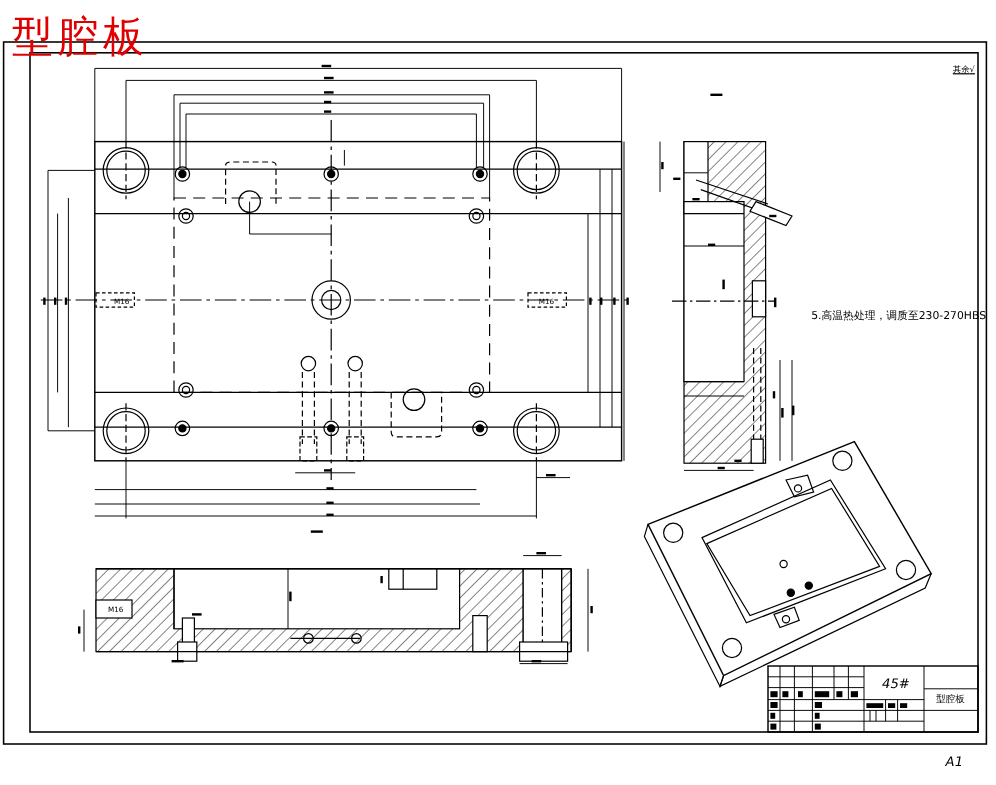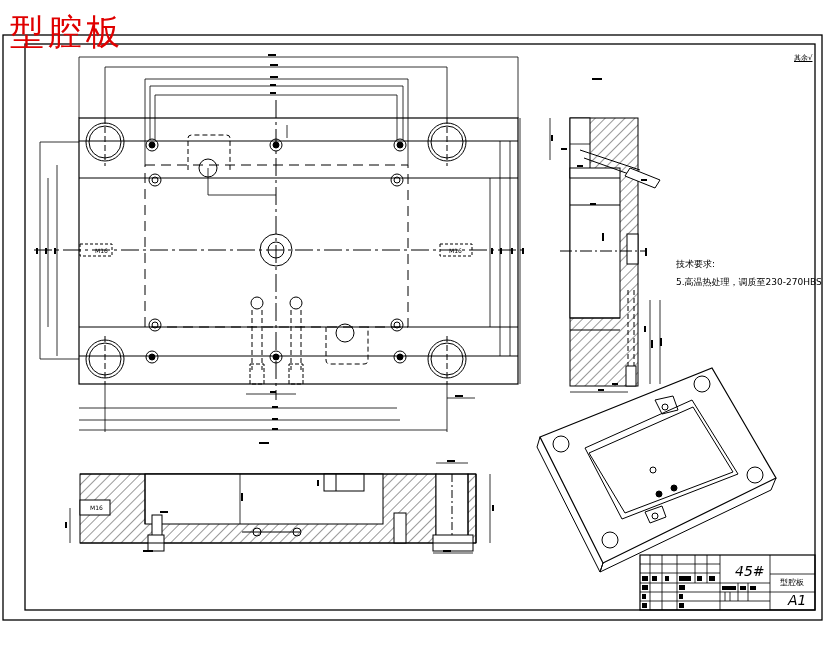--- a/index.html
+++ b/index.html
@@ -2,21 +2,21 @@
 <html><head>
 <meta charset="utf-8">
 <style>
   html, body { margin: 0; padding: 0; background: #ffffff; }
   body { width: 830px; height: 654px; position: relative; overflow: hidden; font-family: "DejaVu Sans", sans-serif; }
   #sheet { position: absolute; left: 0; top: 0; }
   .title-big { position: absolute; left: 10px; top: 14px; font-family: "DejaVu Serif", serif; font-size: 34px; color: #e00000; letter-spacing: 4px; line-height: 1; transform: scaleY(1.05); }
   .roughness { position: absolute; left: 794px; top: 53px; font-size: 7px; color: #000; text-decoration: underline; }
   .notes { position: absolute; left: 676px; top: 256px; font-size: 9px; line-height: 17.5px; color: #000; font-family: "DejaVu Sans", sans-serif; }
   .notes div { white-space: nowrap; }
-  .tb-text { position: absolute; font-size: 14px; color: #000; font-family: "DejaVu Sans", sans-serif; }
+  .tb-text { position: absolute; font-size: 11px; color: #000; font-family: "DejaVu Sans", sans-serif; }
   svg text { font-family: "DejaVu Sans", sans-serif; }
 </style>
 </head>
 <body>
 
 <svg id="sheet" width="830" height="654" viewBox="0 0 830 654">
   <defs>
     <pattern id="hatch" patternUnits="userSpaceOnUse" width="7" height="7" patternTransform="rotate(45)">
       <line x1="0" y1="0" x2="0" y2="7" stroke="#000" stroke-width="0.8"></line>
     </pattern>
@@ -325,19 +325,18 @@
   </g>
 </svg>
 
 <div class="title-big">型腔板</div>
 
 <div class="roughness">
   <span>其余</span><span>√</span>
 </div>
 
 <div class="notes">
-  <div>技术要求:</div>
   <div>5.高温热处理，调质至230-270HBS</div>
 </div>
 
 <div class="tb-text" style="left:735px; top:563px; font-style:italic;">45#</div>
 <div class="tb-text" style="left:780px; top:577px; font-size:8px;">型腔板</div>
-<div class="tb-text" style="left:788px; top:592px; font-style:italic;">A1</div>
+<div class="tb-text" style="left:788px; top:628px; font-style:italic;">A1</div>
 
 </body></html>

